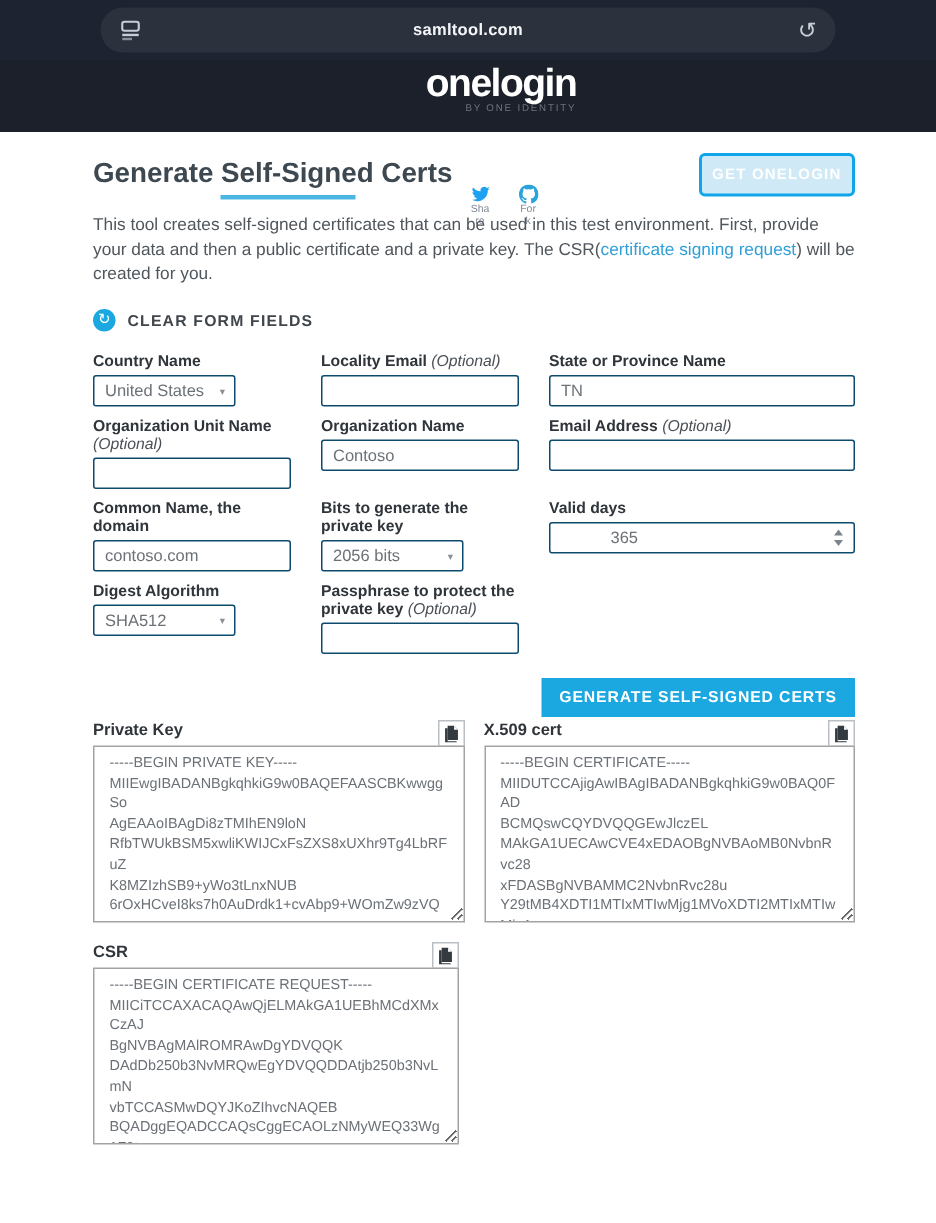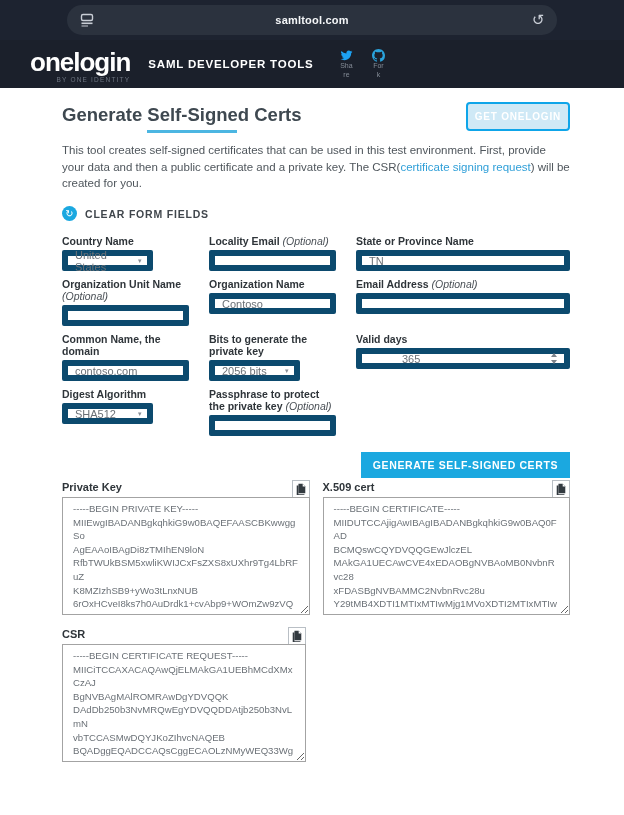--- a/index.html
+++ b/index.html
@@ -23,21 +23,21 @@
     color: #f4f6f8; font-size: 11px; font-weight: bold; letter-spacing: .2px;
   }
   .reader-icon { width: 16px; height: 16px; z-index: 1; }
   .reload-icon {
     margin-left: auto; z-index: 1; color: #c9ced6; font-size: 15px;
     line-height: 1; transform: scaleX(-1); font-family: "DejaVu Sans", sans-serif;
   }
   
   .site-header {
     height: 48px; background: #1b202b;
-    display: flex; align-items: center; padding: 0 54px 0 30px; gap: 18px;
+    display: flex; align-items: center; padding: 0 54px 0 98px; gap: 18px; flex-direction: column;
   }
   .logo-wrap { line-height: 1; position: relative; top: 2px; }
   .logo {
     color: #ffffff; font-size: 26px; font-weight: bold; letter-spacing: -1px;
   }
   .logo-sub {
     color: #6d7480; font-size: 6.5px; letter-spacing: 1.2px; text-transform: uppercase;
     text-align: right; margin-top: 2px;
   }
   .site-subtitle {
@@ -68,21 +68,21 @@
   .clear-label { font-size: 10.5px; font-weight: bold; letter-spacing: .8px; color: #40464c; }
   
   .form-grid {
     margin-top: 14px; display: grid; grid-template-columns: 1fr 1fr 1fr;
     column-gap: 20px; row-gap: 7px;
   }
   .field-label { font-size: 10.5px; color: #2f353a; margin-bottom: 3px; }
   .field-label b { font-weight: bold; }
   .field-label i { font-weight: normal; font-style: italic; color: #4a5056; }
   .text-input, .select-box, .number-box {
-    height: 21px; border: 6px solid #0c4a6e; border-radius: 2px; background: #ffffff;
+    height: 21px; border: 1px solid #0c4a6e; border-radius: 2px; background: #ffffff;
     font-size: 11px; color: #6b7177;
   }
   .text-input { width: 100%; padding: 0 7px; font-family: inherit; }
   .select-box {
     width: 72%; display: flex; align-items: center; justify-content: space-between;
     padding: 0 6px 0 7px; cursor: pointer;
   }
   .select-caret { font-size: 7px; color: #8a9098; }
   .number-box { display: flex; align-items: center; padding-left: 7px; }
   .number-box input {

